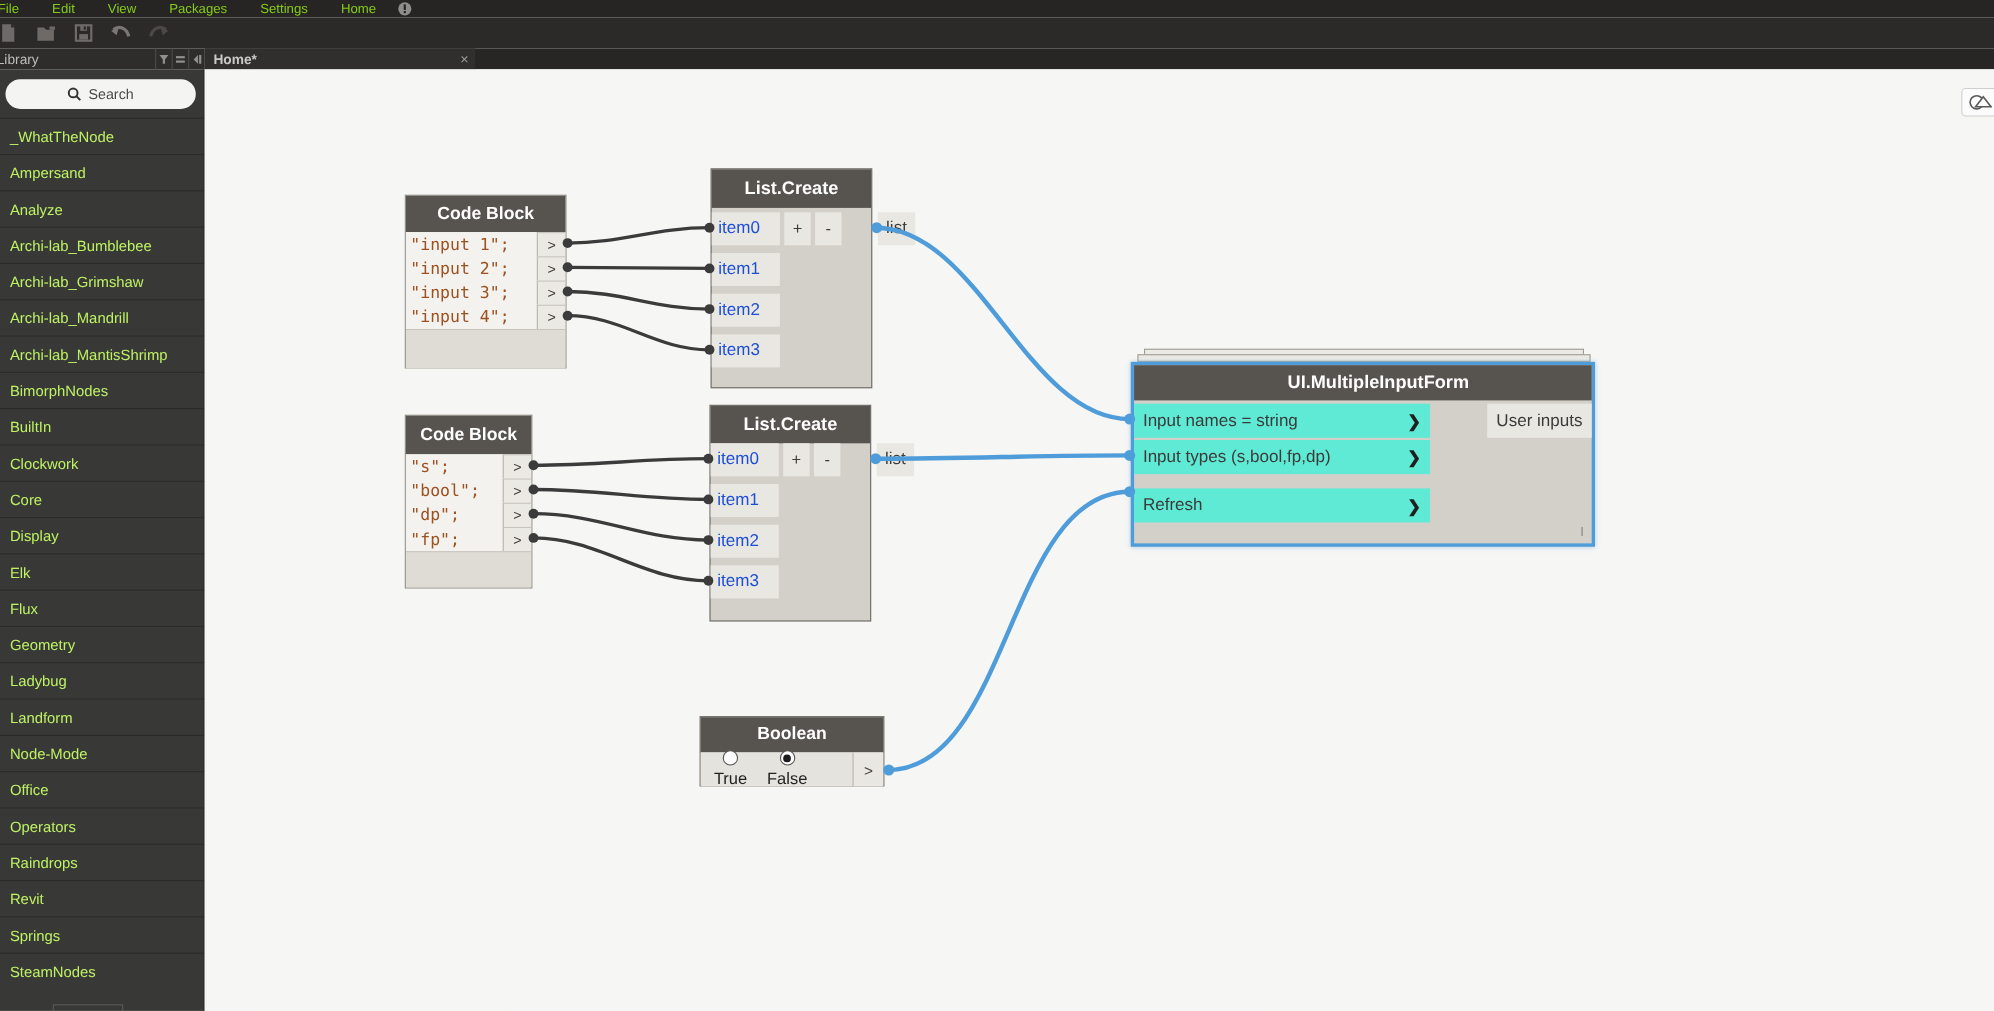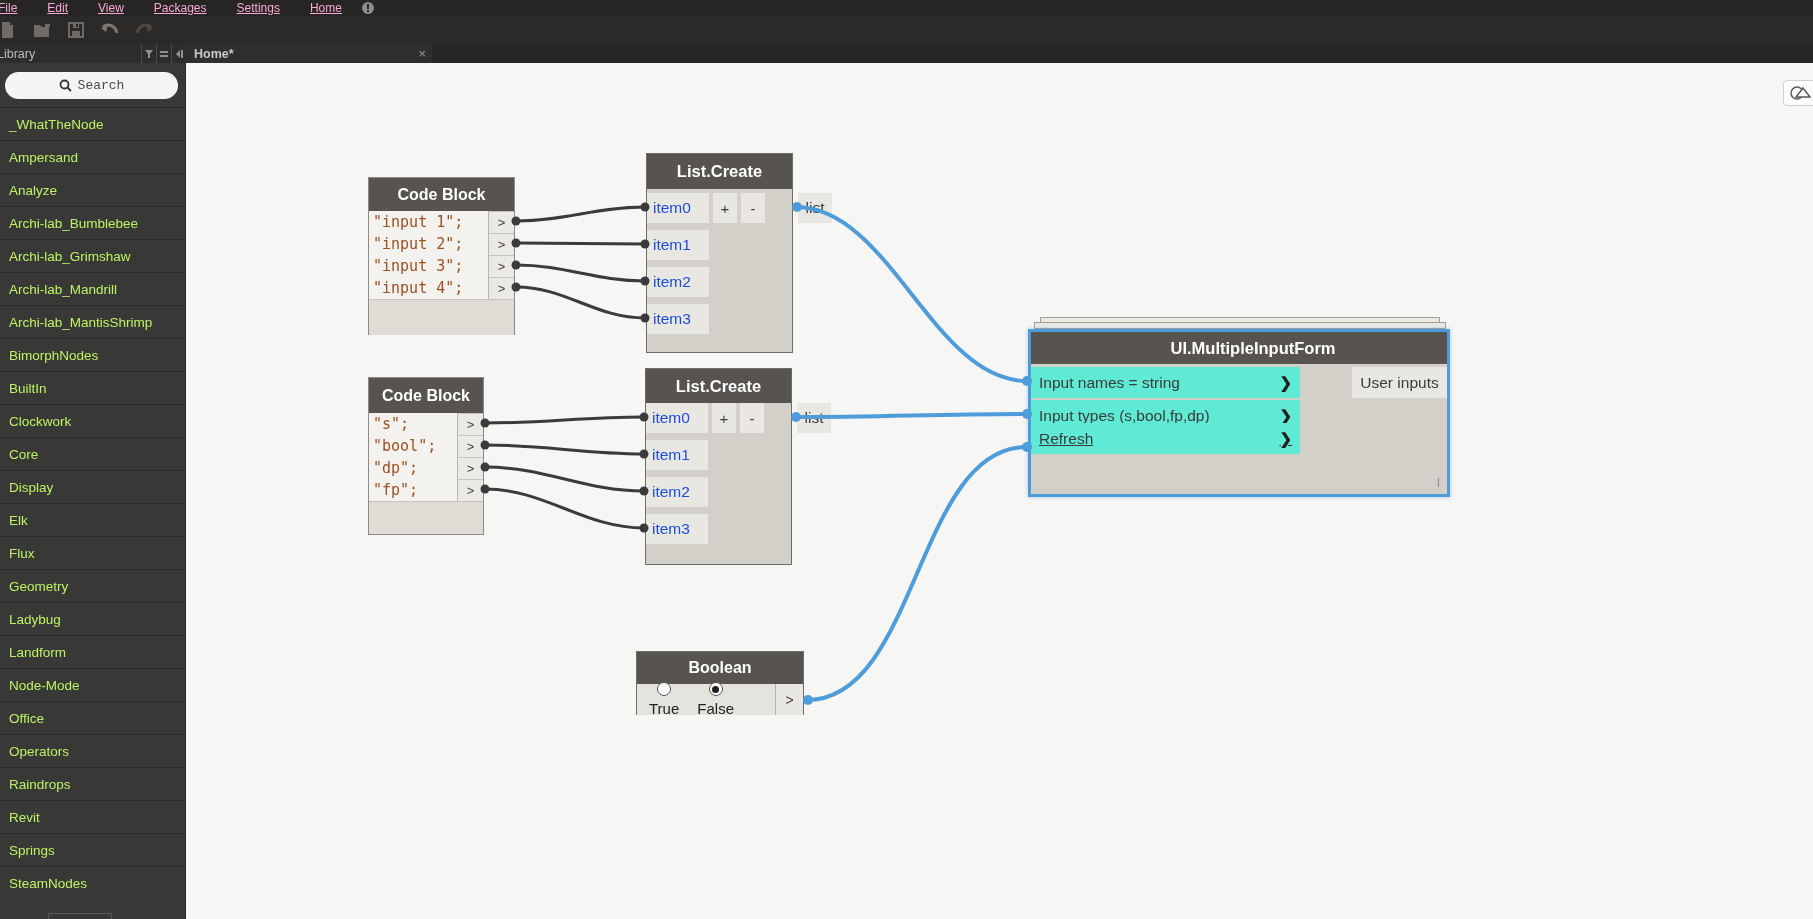--- a/index.html
+++ b/index.html
@@ -1,21 +1,21 @@
 <!DOCTYPE html>
 <html><head>
 <meta charset="utf-8">
 <style>
   * { box-sizing: border-box; margin: 0; padding: 0; }
   html,body { width:1813px; height:919px; overflow:hidden; }
   body { position:relative; font-family:"Liberation Sans", sans-serif; background:#f6f6f5; }
 
   
   .menubar { position:absolute; left:0; top:0; width:1813px; height:16px; background:#262524;
-             display:flex; align-items:center; color:#f9a8d4; font-size:12px;text-decoration:underline; }
+             display:flex; align-items:center; color:#84cc16; font-size:12px; }
   .menubar .mitem { display:inline-block; padding:0 4px; cursor:default; }
   .menubar .mitem:first-child { margin-left:-6px; }
   .m-gap { width:22px; }
   .info-circle { width:12px; height:12px; border-radius:50%; background:#8d8d8d; margin-left:16px;
                  position:relative; }
   .info-circle::before { content:""; position:absolute; left:5px; top:2px; width:2px; height:5px; background:#262524; }
   .info-circle::after  { content:""; position:absolute; left:5px; top:8px; width:2px; height:2px; background:#262524; }
 
   
   .toolbar { position:absolute; left:0; top:16px; width:1813px; height:28px; background:#2b2a29;
@@ -35,21 +35,21 @@
   .tab { position:absolute; left:0; top:0; width:246px; height:19px; background:#312f2e; color:#c9c9c9;
          font-size:12.5px; font-weight:bold; display:flex; align-items:center; padding-left:8px; }
   .tab-close { position:absolute; right:6px; top:0; height:19px; display:flex; align-items:center;
                color:#9a9a9a; font-size:13px; font-weight:normal; cursor:pointer; }
 
   
   .sidebar { position:absolute; left:0; top:63px; width:186px; height:856px; background:#383837;
              border-right:1px solid #242424; }
   .searchbox { position:absolute; left:5px; top:9px; width:173px; height:27px; background:#f4f4f3;
                border-radius:14px; display:flex; align-items:center; justify-content:center;
-               color:#4b4b4b; font-size:13px;font-family:Liberation Mono, monospace; }
+               color:#4b4b4b; font-size:13px; }
   .searchbox svg { margin-right:6px; }
   .libitems { position:absolute; left:0; top:44px; width:186px; }
   .libitem { height:33px; line-height:33px; padding-left:9px; color:#bef264; font-size:13.5px;
              border-top:1px solid #2b2b2a; cursor:pointer; }
   .lib-bottom-btn { position:absolute; left:48px; top:850px; width:64px; height:12px;
                     border:1px solid #5a5a59; background:transparent; }
 
   
   .canvas { position:absolute; left:186px; top:63px; width:1627px; height:856px; background:#f6f6f5; }
   .preview-btn { position:absolute; left:1783px; top:80px; width:34px; height:26px; background:#fcfcfc;
@@ -385,21 +385,21 @@
 <div class="node uif" style="left:1028px; top:329px; width:422px; height:168px;">
   <div class="node-header">UI.MultipleInputForm</div>
   <div class="uif-row" style="top:35px;">
     <span>Input names = string</span>
     <span class="uif-chevron">❯</span>
   </div>
   <div class="uif-row" style="top:68px;">
     <span>Input types (s,bool,fp,dp)</span>
     <span class="uif-chevron">❯</span>
   </div>
-  <div class="uif-row" style="top:91px;text-decoration:underline;">
+  <div class="uif-row" style="top:112px;">
     <span>Refresh</span>
     <span class="uif-chevron">❯</span>
   </div>
   <div class="uif-out" style="top:35px;">User inputs</div>
   <span class="uif-resize">I</span>
 </div>
 
 <div class="node bool" style="left:636px; top:651px; width:168px; height:64px;">
   <div class="node-header">Boolean</div>
   <div class="bool-body">

